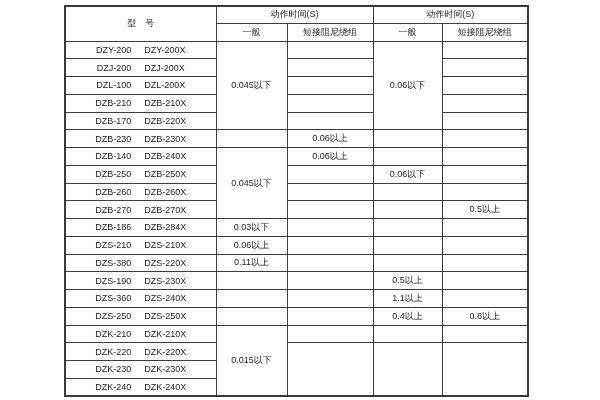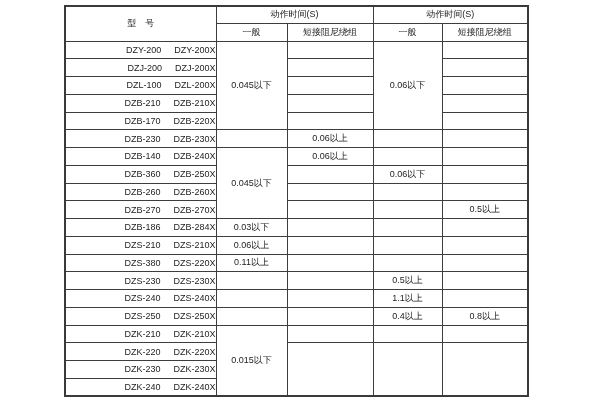--- a/index.html
+++ b/index.html
@@ -28,21 +28,21 @@
     text-align: center;
     vertical-align: middle;
     overflow: hidden;
     white-space: nowrap;
   }
   .spec-table thead tr.h1 { height: 17px; }
   .spec-table thead tr.h2 { height: 18px; }
   .spec-table tbody tr { height: 17.75px; }
   .model-pair {
     display: flex;
-    justify-content: flex-end;
+    justify-content: center;
     align-items: center;
     gap: 13px;
   }
 </style>
 </head>
 <body>
 
 <table class="spec-table">
   <colgroup>
     <col style="width:151px">
@@ -145,21 +145,21 @@
       </td>
       <td rowspan="4">0.045以下</td>
       <td>0.06以上</td>
       <td></td>
       <td></td>
     </tr>
 
     <tr>
       <td>
         <div class="model-pair">
-          <span>DZB-360</span>
+          <span>DZB-250</span>
           <span>DZB-250X</span>
         </div>
       </td>
       <td></td>
       <td>0.06以下</td>
       <td></td>
     </tr>
 
     <tr>
       <td>
@@ -220,34 +220,34 @@
       </td>
       <td>0.11以上</td>
       <td></td>
       <td></td>
       <td></td>
     </tr>
 
     <tr>
       <td>
         <div class="model-pair">
-          <span>DZS-230</span>
+          <span>DZS-190</span>
           <span>DZS-230X</span>
         </div>
       </td>
       <td></td>
       <td></td>
       <td>0.5以上</td>
       <td></td>
     </tr>
 
     <tr>
       <td>
         <div class="model-pair">
-          <span>DZS-240</span>
+          <span>DZS-360</span>
           <span>DZS-240X</span>
         </div>
       </td>
       <td></td>
       <td></td>
       <td>1.1以上</td>
       <td></td>
     </tr>
 
     <tr>

